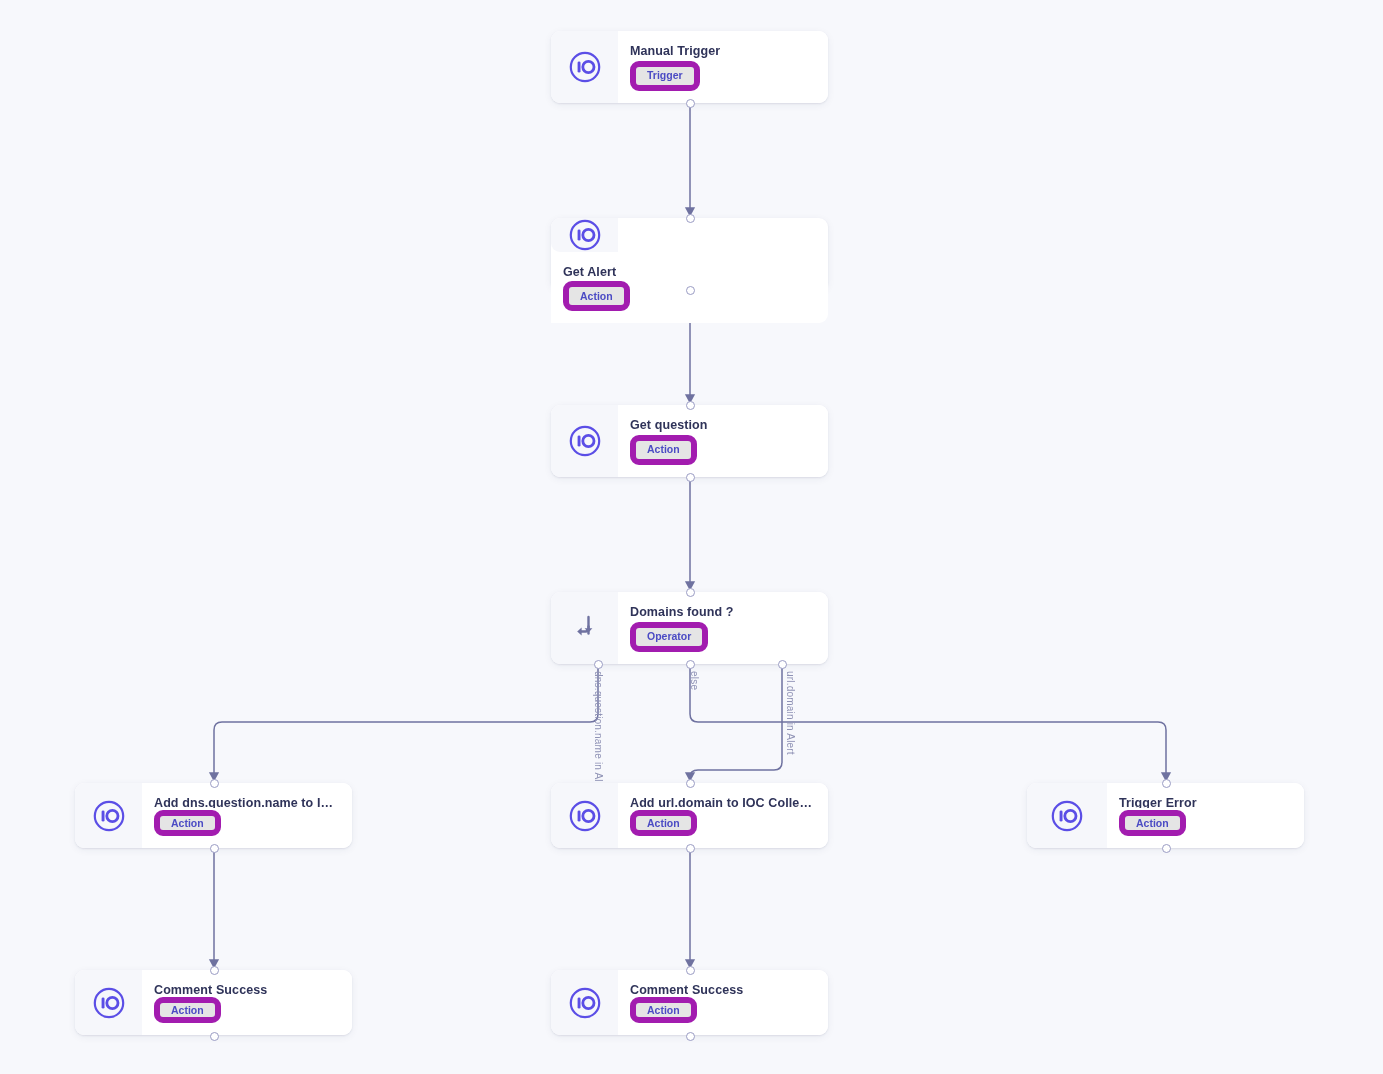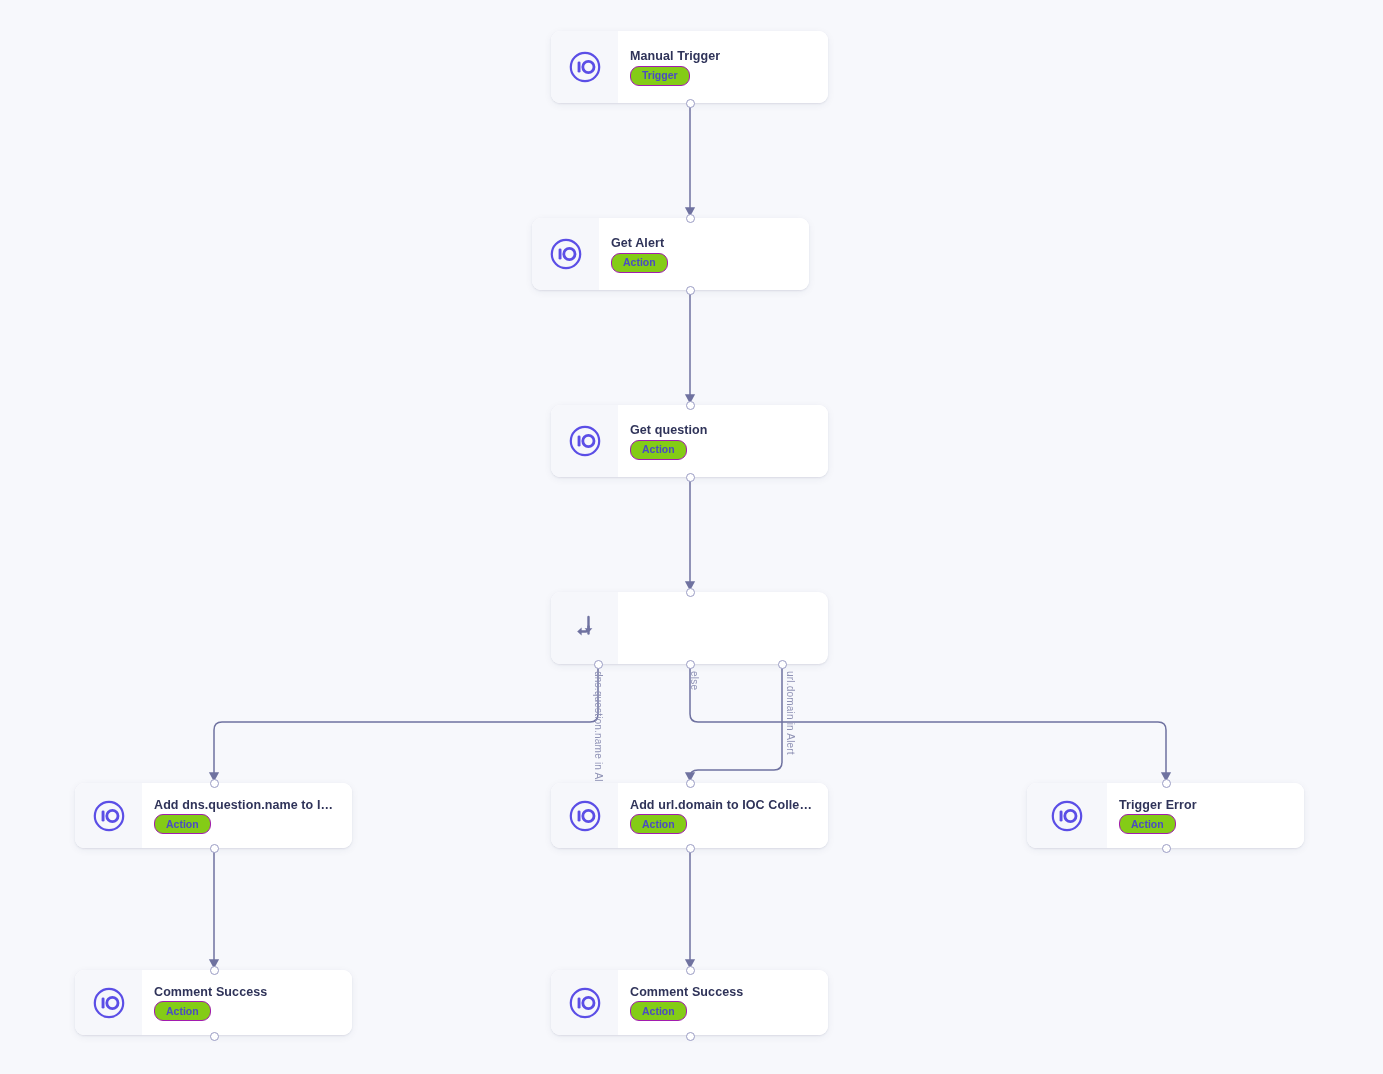--- a/index.html
+++ b/index.html
@@ -78,23 +78,23 @@
     overflow: hidden;
     text-overflow: ellipsis;
   }
   .badge {
     display: inline-flex;
     align-items: center;
     justify-content: center;
     align-self: flex-start;
     height: 18px;
     padding: 0 11px;
-    border: 1px solid #a21caf;
+    border: 6px solid #a21caf;
     border-radius: 9px;
-    background: #84cc16;
+    background: #e5e5e5;
     color: #4b4bc4;
     font-size: 10.5px;
     font-weight: bold;
     line-height: 1;
     white-space: nowrap;
   }
 
   
   .io-icon { display: block; }
   .op-icon { display: block; }
@@ -184,21 +184,21 @@
             <circle cx="17" cy="17" r="14.2" fill="none" stroke="#5b4ee6" stroke-width="2.2"></circle>
             <rect x="9.6" y="11.4" width="2.9" height="11.2" rx="1.45" fill="#5b4ee6"></rect>
             <circle cx="20.4" cy="17" r="5.6" fill="none" stroke="#5b4ee6" stroke-width="2.8"></circle>
           </svg>
         </div>
         <div class="node-body">
           <div class="node-title">Manual Trigger</div>
           <span class="badge">Trigger</span>
         </div>
       </div>
-      <div class="node" style="left: 532px; top: 218px; width: 277px; height: 72px;">
+      <div class="node" style="left: 551px; top: 218px; width: 277px; height: 72px; flex-direction: column;">
         <div class="node-iconpanel">
           <svg class="io-icon" width="34" height="34" viewBox="0 0 34 34">
             <circle cx="17" cy="17" r="14.2" fill="none" stroke="#5b4ee6" stroke-width="2.2"></circle>
             <rect x="9.6" y="11.4" width="2.9" height="11.2" rx="1.45" fill="#5b4ee6"></rect>
             <circle cx="20.4" cy="17" r="5.6" fill="none" stroke="#5b4ee6" stroke-width="2.8"></circle>
           </svg>
         </div>
         <div class="node-body">
           <div class="node-title">Get Alert</div>
           <span class="badge">Action</span>
@@ -219,20 +219,24 @@
       </div>
       <div class="node" style="left: 551px; top: 592px; width: 277px; height: 72px;">
         <div class="node-iconpanel">
           <svg class="op-icon" width="30" height="30" viewBox="0 0 30 30">
             <path d="M 18.5 4 L 18.5 15.5 Q 18.5 18.5 15.5 18.5 L 10 18.5" fill="none" stroke="#6f72a0" stroke-width="2.4" stroke-linecap="round"></path>
             <path d="M 18.5 13.5 L 18.5 20.5" fill="none" stroke="#6f72a0" stroke-width="2.4" stroke-linecap="round"></path>
             <path d="M 14.6 15.2 L 18.5 19.6 L 22.4 15.2 z" fill="#6f72a0"></path>
             <path d="M 11.6 14.6 L 7.2 18.5 L 11.6 22.4 z" fill="#6f72a0"></path>
           </svg>
         </div>
+        <div class="node-body">
+          <div class="node-title">Domains found ?</div>
+          <span class="badge">Operator</span>
+        </div>
       </div>
       <div class="node" style="left: 75px; top: 783px; width: 277px; height: 65px;">
         <div class="node-iconpanel">
           <svg class="io-icon" width="34" height="34" viewBox="0 0 34 34">
             <circle cx="17" cy="17" r="14.2" fill="none" stroke="#5b4ee6" stroke-width="2.2"></circle>
             <rect x="9.6" y="11.4" width="2.9" height="11.2" rx="1.45" fill="#5b4ee6"></rect>
             <circle cx="20.4" cy="17" r="5.6" fill="none" stroke="#5b4ee6" stroke-width="2.8"></circle>
           </svg>
         </div>
         <div class="node-body">

